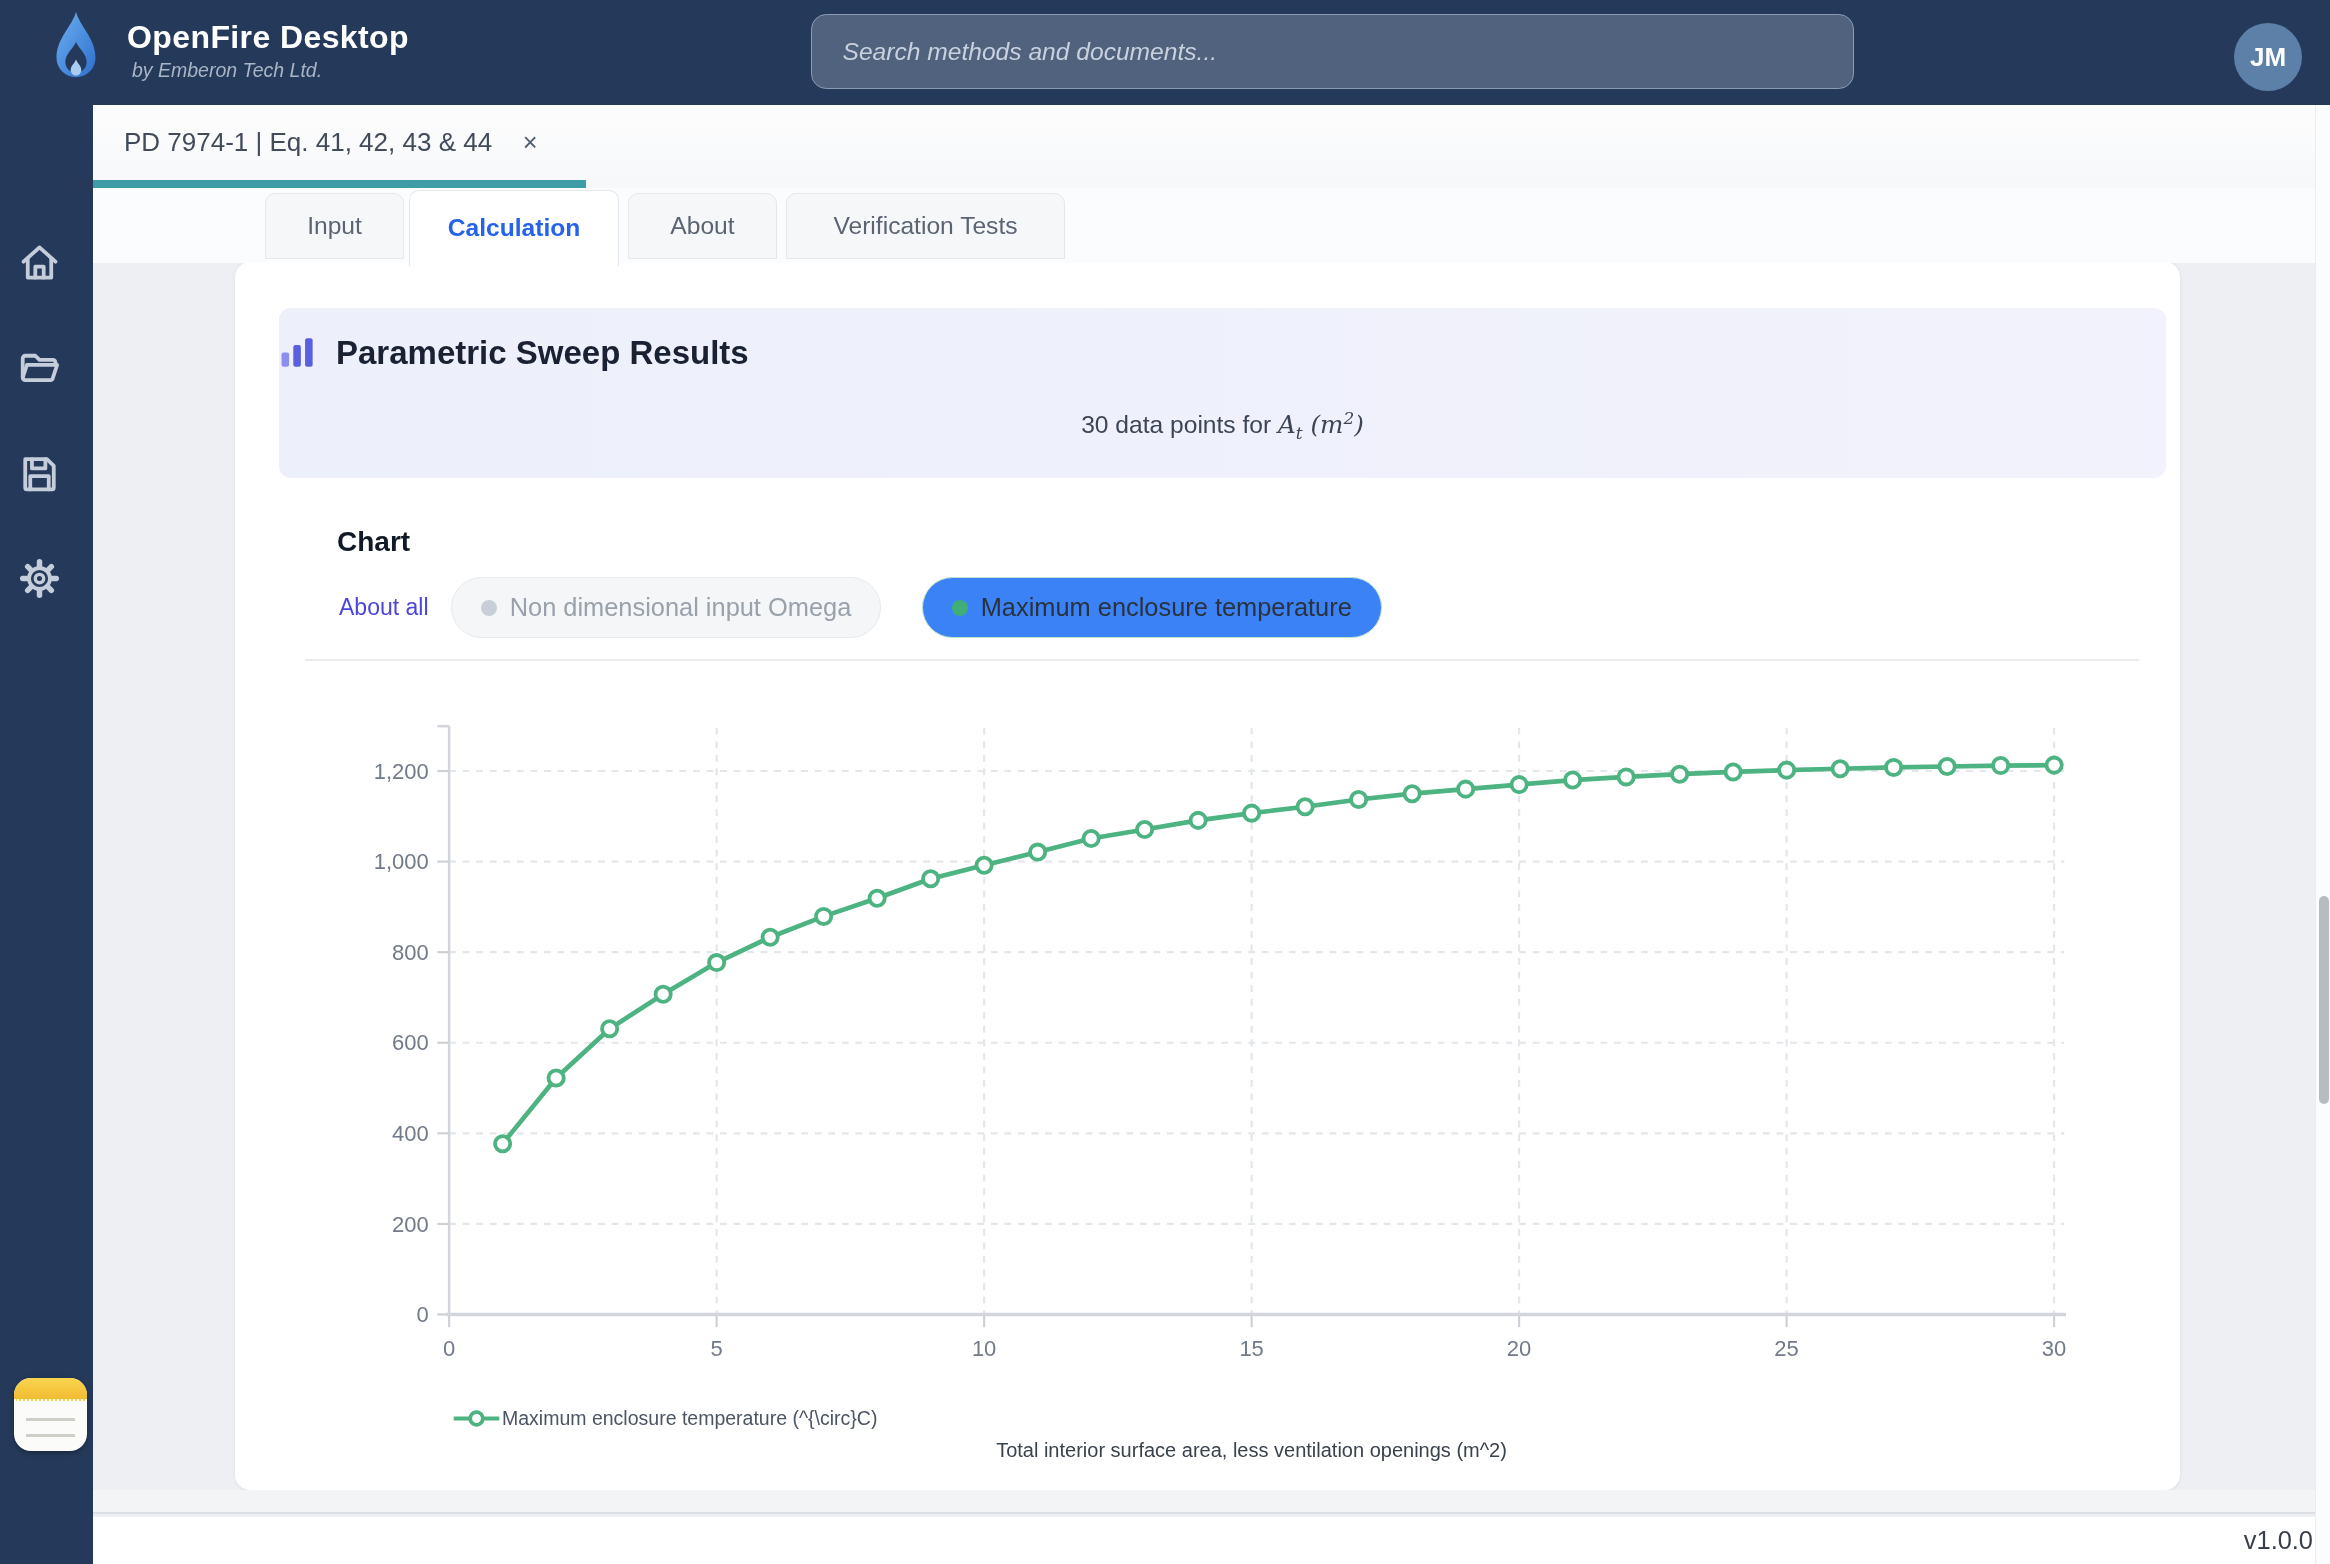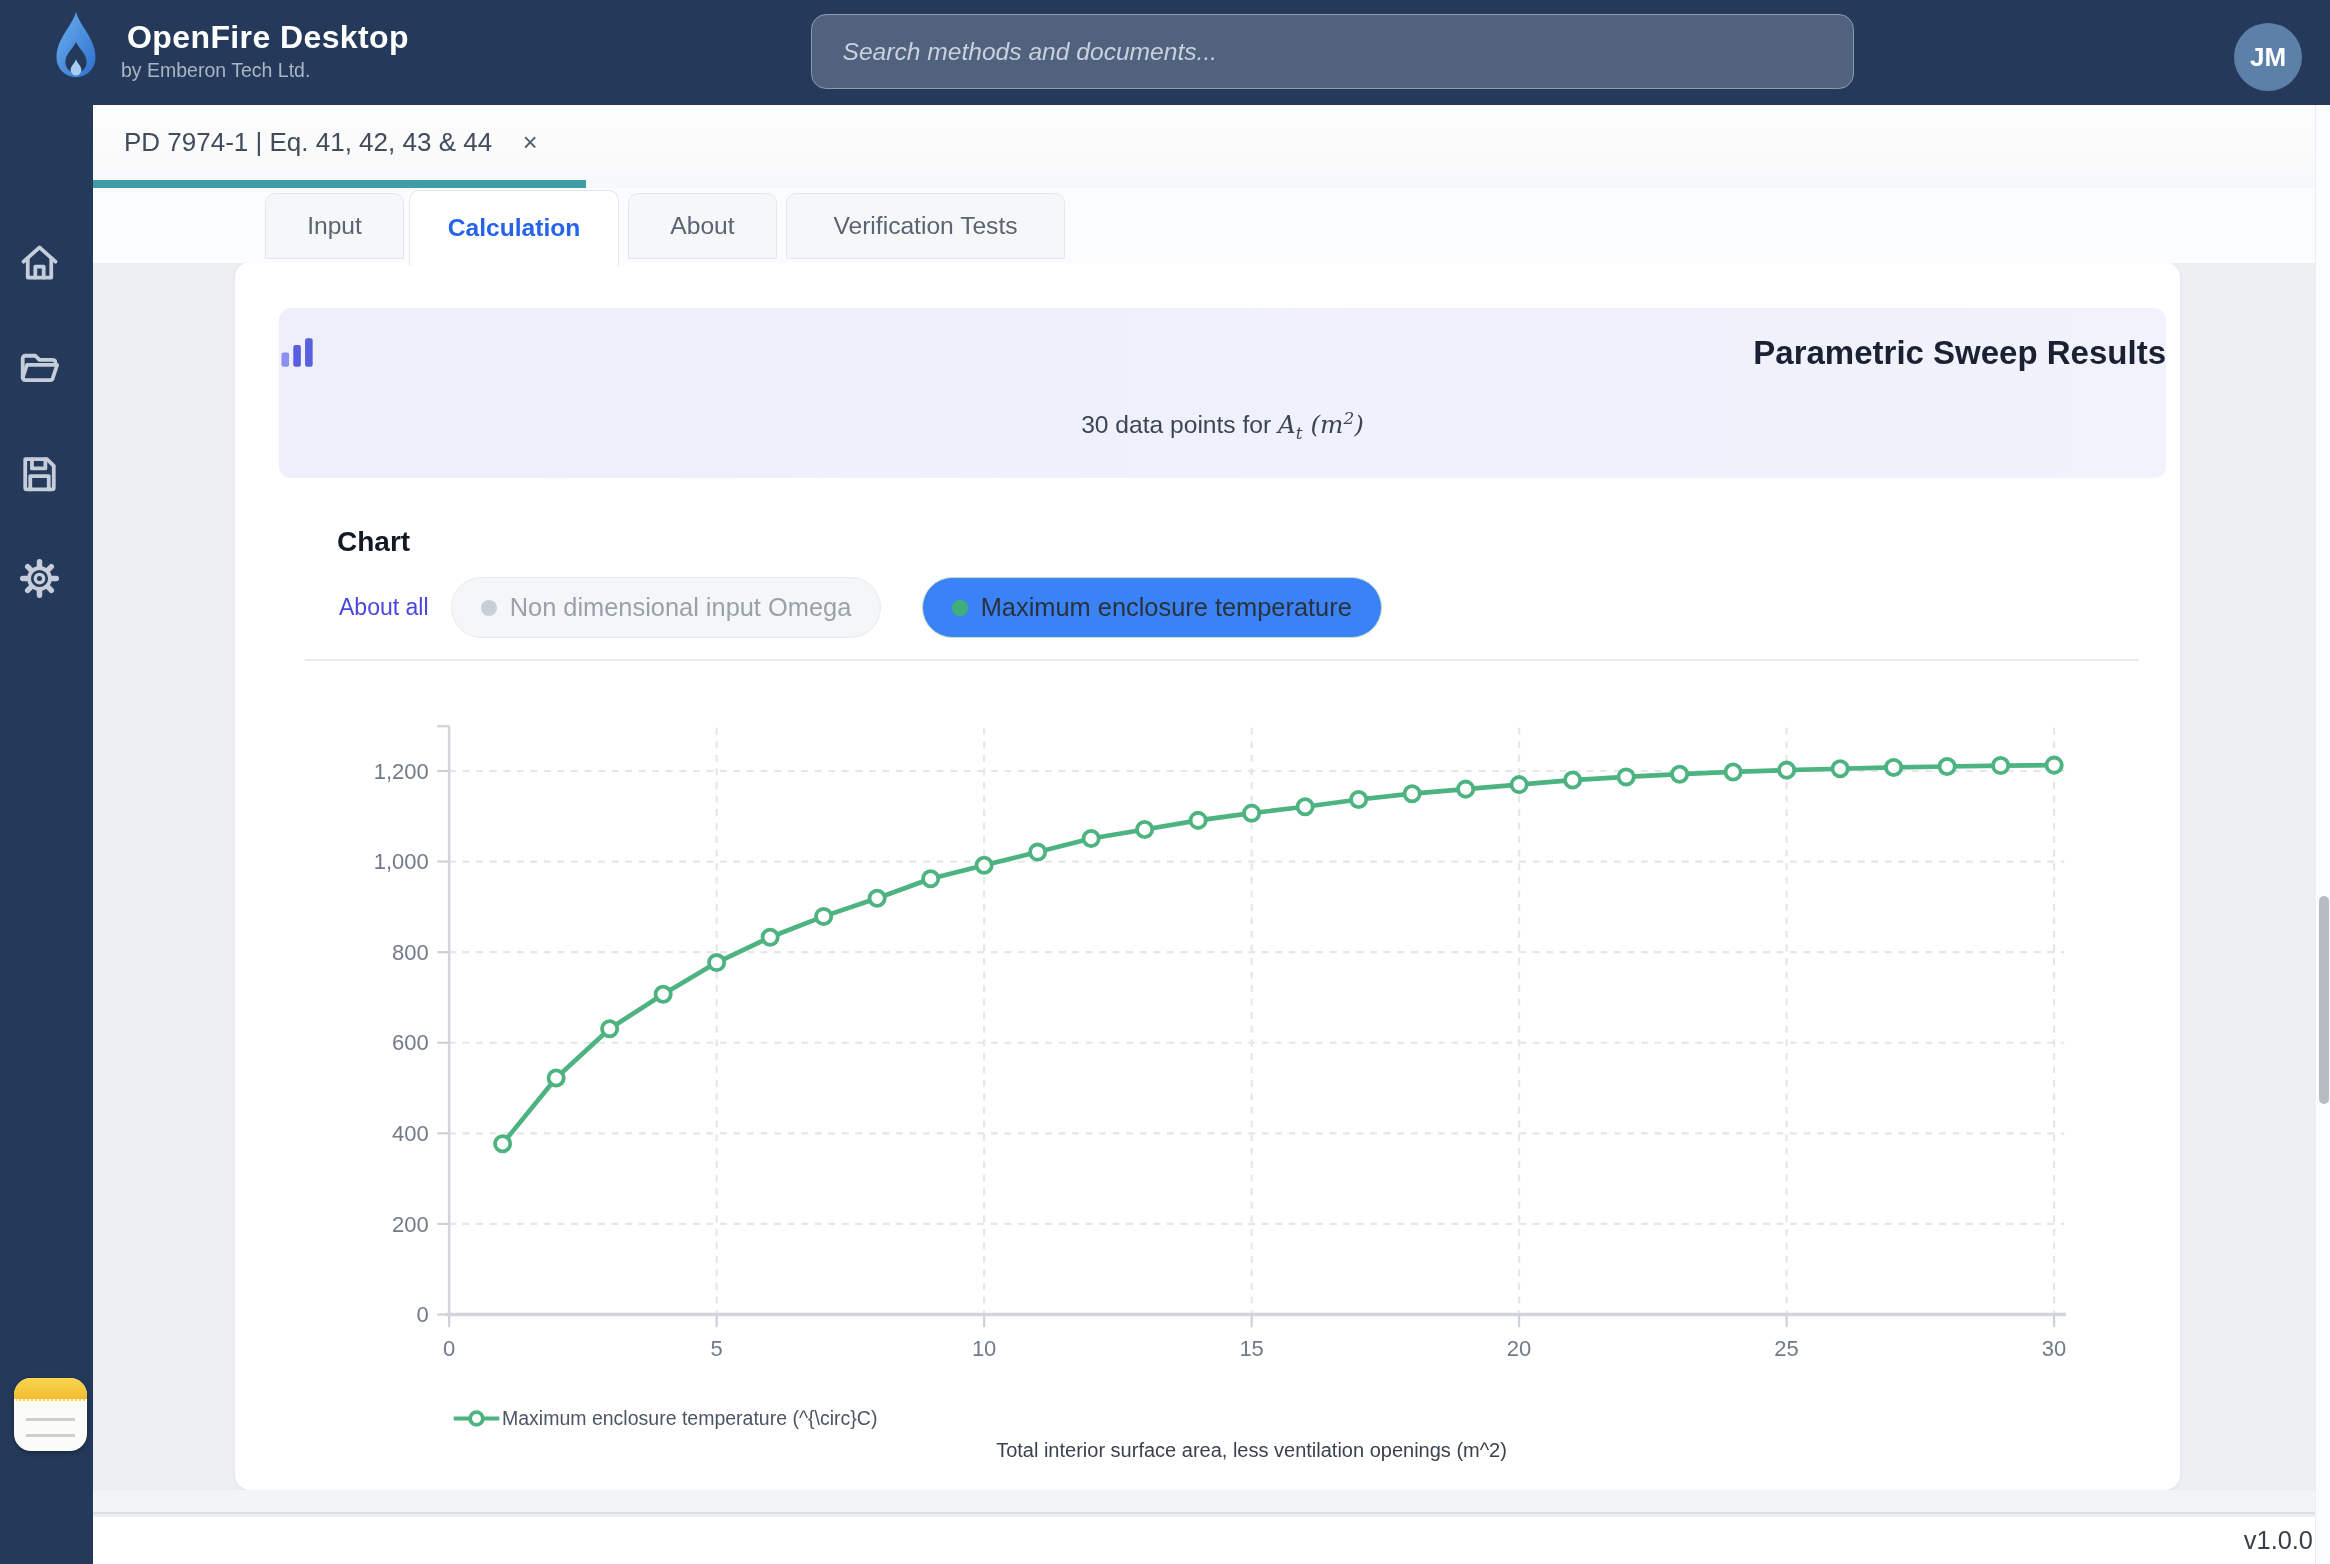--- a/index.html
+++ b/index.html
@@ -4,21 +4,21 @@
 <style>
   * { margin:0; padding:0; box-sizing:border-box; }
   html,body { width:2330px; height:1565px; }
   body { font-family:"Liberation Sans", sans-serif; background:#edeff2; position:relative; overflow:hidden; }
   .abs { position:absolute; }
 
   
   .header { left:0; top:0; width:2330px; height:105px; background:#253a5b; z-index:30; }
   .logo-flame { left:49px; top:10.2px; width:54px; height:85px; }
   .app-title { left:127px; top:18.6px; font-size:32px; font-weight:bold; color:#ffffff; letter-spacing:0.4px; }
-  .app-subtitle { left:121px; top:59px; font-size:19.5px; color:#a9b4c4;text-align:right; }
+  .app-subtitle { left:132px; top:59px; font-size:19.5px; font-style:italic; color:#a9b4c4;text-align:right; }
   .search-input { left:811px; top:14.4px; width:1043px; height:75px; background:#51627e; border:1.7px solid #8d9bb1;
     border-radius:15.2px; color:#e8edf4; font-size:24.6px; padding:0 30.5px; outline:none; font-family:"Liberation Sans", sans-serif;font-style:italic; }
   .search-input::placeholder { color:#c9d1dd; }
   .avatar { left:2234px; top:23px; width:68px; height:68px; border-radius:50%; background:#5c80a7;
     display:flex; align-items:center; justify-content:center; color:#fff; font-size:26px; font-weight:bold; }
 
   
   .sidebar { left:0; top:105px; width:93px; height:1460px; background:#253a5b; z-index:25; }
   .side-icon { position:absolute; left:16px; width:47px; height:47px; cursor:pointer; }
   .side-icon svg { width:47px; height:47px; }
@@ -43,21 +43,21 @@
   .tab--on { top:1.7px; height:76px; background:#ffffff; color:#2563eb; font-weight:bold; border-bottom:none; z-index:8; }
 
   
   .card { left:235px; top:262px; width:1945px; height:1228px; background:#ffffff; border-radius:15.2px;
     box-shadow:0 0.8px 3.4px rgba(20,30,50,.07); z-index:4; }
 
   
   .banner { left:279px; top:308px; width:1887px; height:170px; border-radius:12px;
     background:linear-gradient(90deg,#edeffa,#f1f2fc); z-index:5; }
   .banner-titlerow { left:279px; top:329px; width:1887px; height:47px; display:flex; align-items:center;
-    justify-content:space-between; gap:0; z-index:6; }
+    justify-content:flex-start; gap:20px; z-index:6; }
   .banner-title { font-size:33px; font-weight:bold; color:#1a2133; }
   .banner-sub { left:279px; top:408px; width:1887px; text-align:center; font-size:24.6px; color:#3d4554; z-index:6; }
   .math { font-family:"DejaVu Serif", serif; font-style:italic; }
   .banner-sub sub { font-size:17px; }
   .banner-sub sup { font-size:17px; }
 
   
   .chart-heading { left:337px; top:526px; font-size:28px; font-weight:bold; color:#111826; z-index:6; }
   .select-all { left:339px; top:594px; font-size:23px; color:#4b46db; cursor:pointer; z-index:6; }
   .chip { position:absolute; top:577px; height:61px; border-radius:30.5px; display:inline-flex; align-items:center;

